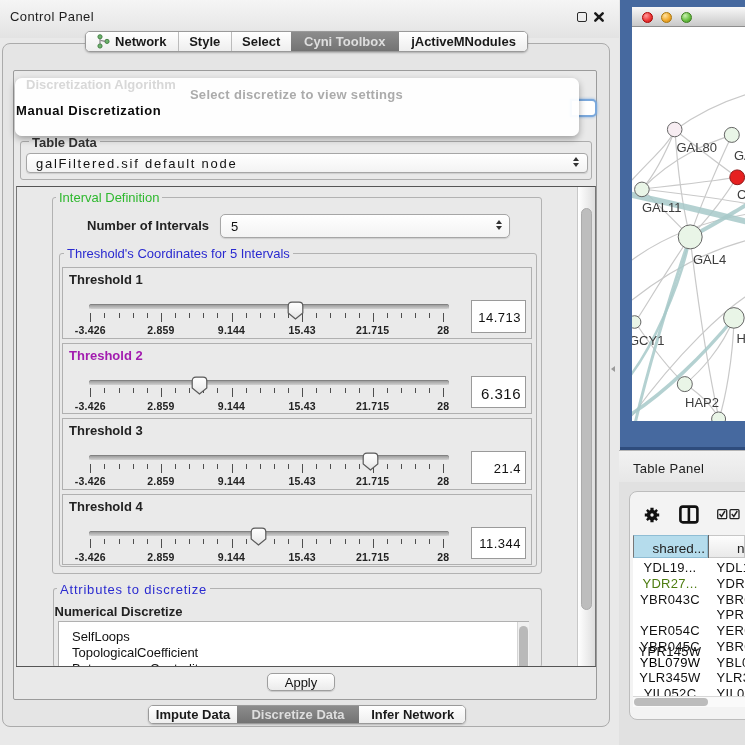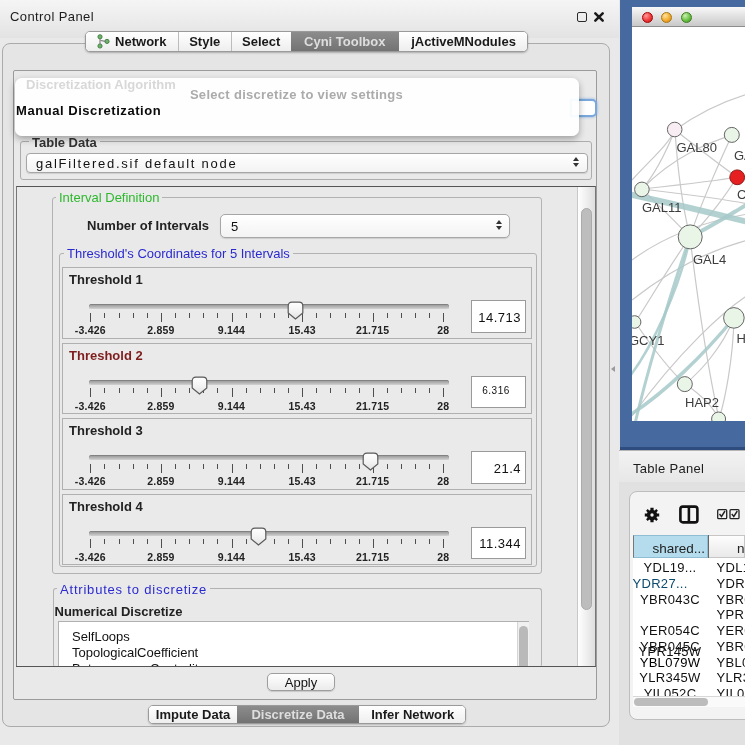--- a/index.html
+++ b/index.html
@@ -109,21 +109,21 @@
           <stop offset="0" stop-color="#ffffff"></stop>
           <stop offset="0.55" stop-color="#f2f2f2"></stop>
           <stop offset="1" stop-color="#e2e2e2"></stop>
         </linearGradient>
       </defs>
       <path d="M8.5 18 L1.2 12 L1.2 5 Q1.2 1.2 5 1.2 L12 1.2 Q15.8 1.2 15.8 5 L15.8 12 Z" fill="url(#tg)" stroke="#5a5a5a" stroke-width="1.2"></path>
     </svg></div>
 <div class="abs" style="left:471px;top:300.2px;width:55px;height:32.6px;background:#fff;border:1px solid #9a9a9a;"></div>
 <div class="lbl" style="left:471px;top:309.5px;width:50px;font-size:13px;letter-spacing:0.5px;color:#111;text-align:right;">14.713</div>
 <div class="abs" style="left:61.5px;top:342.5px;width:470px;height:71.5px;border:1px solid #b0b0b0;background:#eaeaea;"></div>
-<div class="lbl bold" style="left:69px;top:347.5px;font-size:13px;color:#7f1d1d;text-align:right;">Threshold 2</div>
+<div class="lbl bold" style="left:69px;top:347.5px;font-size:13px;color:#a21caf;text-align:right;">Threshold 2</div>
 <div class="abs" style="left:89px;top:379.9px;width:359.5px;height:4.7px;border-radius:2.5px;background:linear-gradient(#909090,#d2d2d2);box-shadow:inset 0 0.5px 0 #6f6f6f;"></div>
 <div class="abs" style="left:90.3px;top:388.0px;width:1px;height:9px;background:#4e4e4e;"></div>
 <div class="abs" style="left:104.4px;top:388.0px;width:1px;height:5px;background:#4e4e4e;"></div>
 <div class="abs" style="left:118.5px;top:388.0px;width:1px;height:5px;background:#4e4e4e;"></div>
 <div class="abs" style="left:132.7px;top:388.0px;width:1px;height:5px;background:#4e4e4e;"></div>
 <div class="abs" style="left:146.8px;top:388.0px;width:1px;height:5px;background:#4e4e4e;"></div>
 <div class="abs" style="left:160.9px;top:388.0px;width:1px;height:9px;background:#4e4e4e;"></div>
 <div class="abs" style="left:175.0px;top:388.0px;width:1px;height:5px;background:#4e4e4e;"></div>
 <div class="abs" style="left:189.1px;top:388.0px;width:1px;height:5px;background:#4e4e4e;"></div>
 <div class="abs" style="left:203.3px;top:388.0px;width:1px;height:5px;background:#4e4e4e;"></div>
@@ -154,21 +154,21 @@
       <defs>
         <linearGradient id="tg" x1="0" y1="0" x2="0" y2="1">
           <stop offset="0" stop-color="#ffffff"></stop>
           <stop offset="0.55" stop-color="#f2f2f2"></stop>
           <stop offset="1" stop-color="#e2e2e2"></stop>
         </linearGradient>
       </defs>
       <path d="M8.5 18 L1.2 12 L1.2 5 Q1.2 1.2 5 1.2 L12 1.2 Q15.8 1.2 15.8 5 L15.8 12 Z" fill="url(#tg)" stroke="#5a5a5a" stroke-width="1.2"></path>
     </svg></div>
 <div class="abs" style="left:471px;top:375.7px;width:55px;height:32.6px;background:#fff;border:1px solid #9a9a9a;"></div>
-<div class="lbl" style="left:471px;top:385.0px;width:50px;font-size:10px;letter-spacing:0.5px;color:#111;text-align:center;">6.316</div>
+<div class="lbl" style="left:471px;top:385.0px;width:50px;font-size:15px;letter-spacing:0.5px;color:#111;text-align:right;">6.316</div>
 <div class="abs" style="left:61.5px;top:418.0px;width:470px;height:71.5px;border:1px solid #b0b0b0;background:#eaeaea;"></div>
 <div class="lbl bold" style="left:69px;top:423.0px;font-size:13px;color:#222;">Threshold 3</div>
 <div class="abs" style="left:89px;top:455.4px;width:359.5px;height:4.7px;border-radius:2.5px;background:linear-gradient(#909090,#d2d2d2);box-shadow:inset 0 0.5px 0 #6f6f6f;"></div>
 <div class="abs" style="left:90.3px;top:463.5px;width:1px;height:9px;background:#4e4e4e;"></div>
 <div class="abs" style="left:104.4px;top:463.5px;width:1px;height:5px;background:#4e4e4e;"></div>
 <div class="abs" style="left:118.5px;top:463.5px;width:1px;height:5px;background:#4e4e4e;"></div>
 <div class="abs" style="left:132.7px;top:463.5px;width:1px;height:5px;background:#4e4e4e;"></div>
 <div class="abs" style="left:146.8px;top:463.5px;width:1px;height:5px;background:#4e4e4e;"></div>
 <div class="abs" style="left:160.9px;top:463.5px;width:1px;height:9px;background:#4e4e4e;"></div>
 <div class="abs" style="left:175.0px;top:463.5px;width:1px;height:5px;background:#4e4e4e;"></div>
@@ -376,21 +376,21 @@
   </svg>
 
 <div class="abs" style="left:632.5px;top:534.5px;width:112.5px;height:162px;background:#fff;overflow:hidden;"></div>
 <div class="abs" style="left:632.5px;top:534.5px;width:75px;height:23.5px;background:#b5dcec;border:1px solid #8fbdd4;border-left-color:#777;"></div>
 <div class="lbl" style="left:652.5px;top:541px;font-size:13.5px;color:#222;">shared...</div>
 <div class="abs" style="left:707.5px;top:534.5px;width:1.5px;height:23.5px;background:#666;"></div>
 <div class="abs" style="left:709px;top:534.5px;width:36px;height:23.5px;background:linear-gradient(#fdfdfd,#e9e9e9);border:1px solid #c6c6c6;border-left:none;"></div>
 <div class="lbl" style="left:737px;top:541px;font-size:13.5px;color:#222;">name</div>
 <div class="lbl" style="left:632.5px;top:560.3px;width:75px;text-align:center;font-size:13px;color:#111;letter-spacing:0.3px;">YDL19...</div>
 <div class="lbl" style="left:716.5px;top:560.3px;font-size:13px;color:#111;letter-spacing:0.3px;">YDL1</div>
-<div class="lbl" style="left:632.5px;top:576.0px;width:75px;font-size:13px;color:#0c4a6e;letter-spacing:0.3px;">YDR27...</div>
+<div class="lbl" style="left:632.5px;top:576.0px;width:75px;text-align:center;font-size:13px;color:#4d7c0f;letter-spacing:0.3px;">YDR27...</div>
 <div class="lbl" style="left:716.5px;top:576.0px;font-size:13px;color:#111;letter-spacing:0.3px;">YDR2</div>
 <div class="lbl" style="left:632.5px;top:591.7px;width:75px;text-align:center;font-size:13px;color:#111;letter-spacing:0.3px;">YBR043C</div>
 <div class="lbl" style="left:716.5px;top:591.7px;font-size:13px;color:#111;letter-spacing:0.3px;">YBR0</div>
 <div class="lbl" style="left:632.5px;top:636px;width:75px;text-align:center;font-size:13px;color:#111;letter-spacing:0.3px;margin-top:8px;">YPR145W</div>
 <div class="lbl" style="left:716.5px;top:607.4px;font-size:13px;color:#111;letter-spacing:0.3px;">YPR1</div>
 <div class="lbl" style="left:632.5px;top:623.1px;width:75px;text-align:center;font-size:13px;color:#111;letter-spacing:0.3px;">YER054C</div>
 <div class="lbl" style="left:716.5px;top:623.1px;font-size:13px;color:#111;letter-spacing:0.3px;">YER0</div>
 <div class="lbl" style="left:632.5px;top:638.8px;width:75px;text-align:center;font-size:13px;color:#111;letter-spacing:0.3px;">YBR045C</div>
 <div class="lbl" style="left:716.5px;top:638.8px;font-size:13px;color:#111;letter-spacing:0.3px;">YBR0</div>
 <div class="lbl" style="left:632.5px;top:654.5px;width:75px;text-align:center;font-size:13px;color:#000000;letter-spacing:0.3px;">YBL079W</div>

